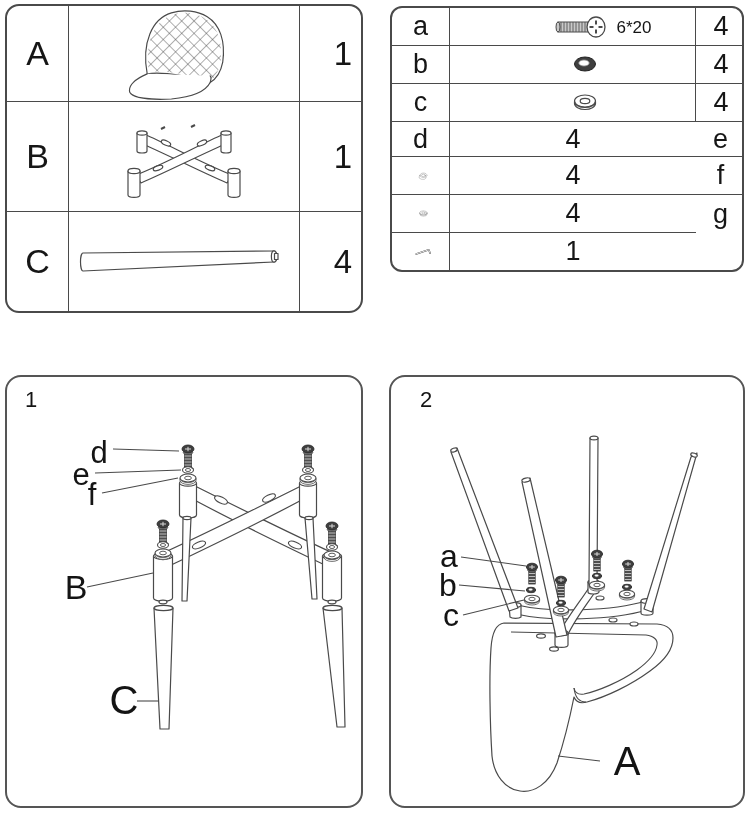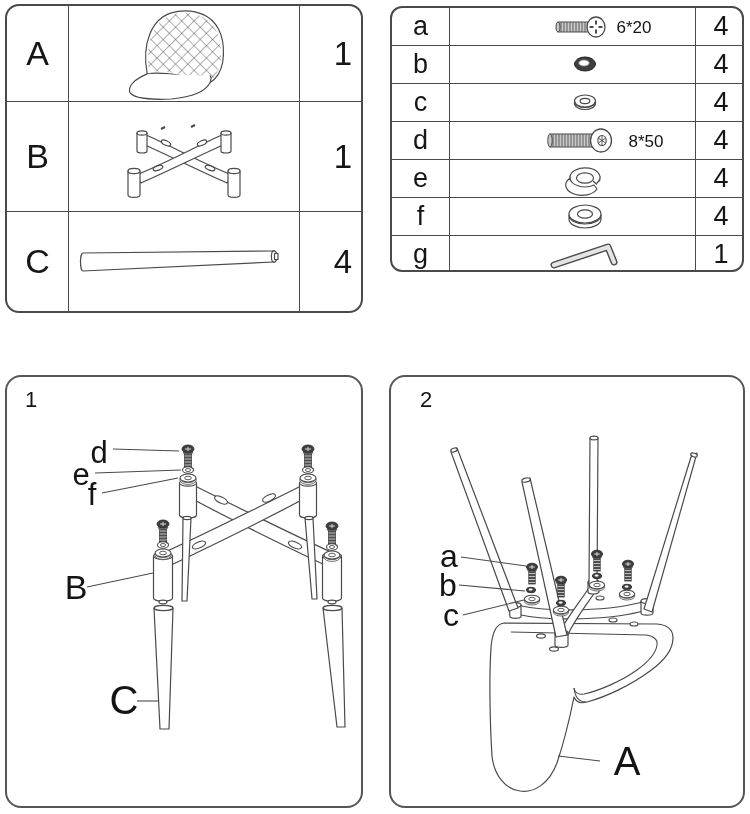--- a/index.html
+++ b/index.html
@@ -119,31 +119,20 @@
   <div class="cell br bb icon-cell">
     <svg width="245" height="37" viewBox="0 0 245 37">
       <ellipse class="ln" cx="135" cy="17" rx="10.5" ry="6"></ellipse>
       <path class="ln" d="M124.5,17.5 A10.5,6 0 0 0 145.5,17.5 L145.5,19.5 A10.5,6 0 0 1 124.5,19.5 Z" stroke-width="0.9"></path>
       <ellipse class="ln" cx="135" cy="17" rx="4.8" ry="2.6"></ellipse>
     </svg>
   </div>
   <div class="cell bb qty-sm">4</div>
 
   <div class="cell br bb hw-letter">d</div>
-  <div class="cell br bb icon-cell">
-    <svg width="245" height="37" viewBox="0 0 245 37">
-      <rect x="100" y="12" width="42" height="13" fill="#c9c9c9" stroke="#4a4a4a" stroke-width="1"></rect>
-      <path d="M103,12 v13 M106,12 v13 M109,12 v13 M112,12 v13 M115,12 v13 M118,12 v13 M121,12 v13 M124,12 v13 M127,12 v13 M130,12 v13 M133,12 v13 M136,12 v13 M139,12 v13" stroke="#555" stroke-width="0.9"></path>
-      <ellipse cx="100" cy="18.5" rx="2.2" ry="6.5" fill="#c9c9c9" stroke="#4a4a4a" stroke-width="1"></ellipse>
-      <ellipse cx="151" cy="18.5" rx="10.5" ry="11.5" fill="#fff" stroke="#4a4a4a" stroke-width="1.3"></ellipse>
-      <ellipse cx="152" cy="18.5" rx="4.2" ry="5" fill="none" stroke="#4a4a4a" stroke-width="1.1"></ellipse>
-      <path d="M152,13.5 v10 M148.3,16 l7.4,5 M148.3,21 l7.4,-5" stroke="#4a4a4a" stroke-width="0.9"></path>
-      <text x="196" y="25" font-size="17" fill="#141414" text-anchor="middle">8*50</text>
-    </svg>
-  </div>
   <div class="cell bb qty-sm">4</div>
 
   <div class="cell br bb hw-letter">e</div>
   <div class="cell br bb icon-cell">
     <svg width="245" height="37" viewBox="0 0 245 37">
       <path class="ln" d="M120,18 A15,9.5 0 1 1 147,23 L150,20"></path>
       <path class="ln" d="M120,18 A15,9.5 0 0 0 144,25 L147,29 A15,9.5 0 0 1 117,21 Z" stroke-width="1"></path>
       <ellipse class="ln" cx="135" cy="18" rx="8.5" ry="5.2"></ellipse>
       <path class="nf" d="M143,21 l4,3.5" stroke="#4a4a4a" stroke-width="1.2"></path>
     </svg>

